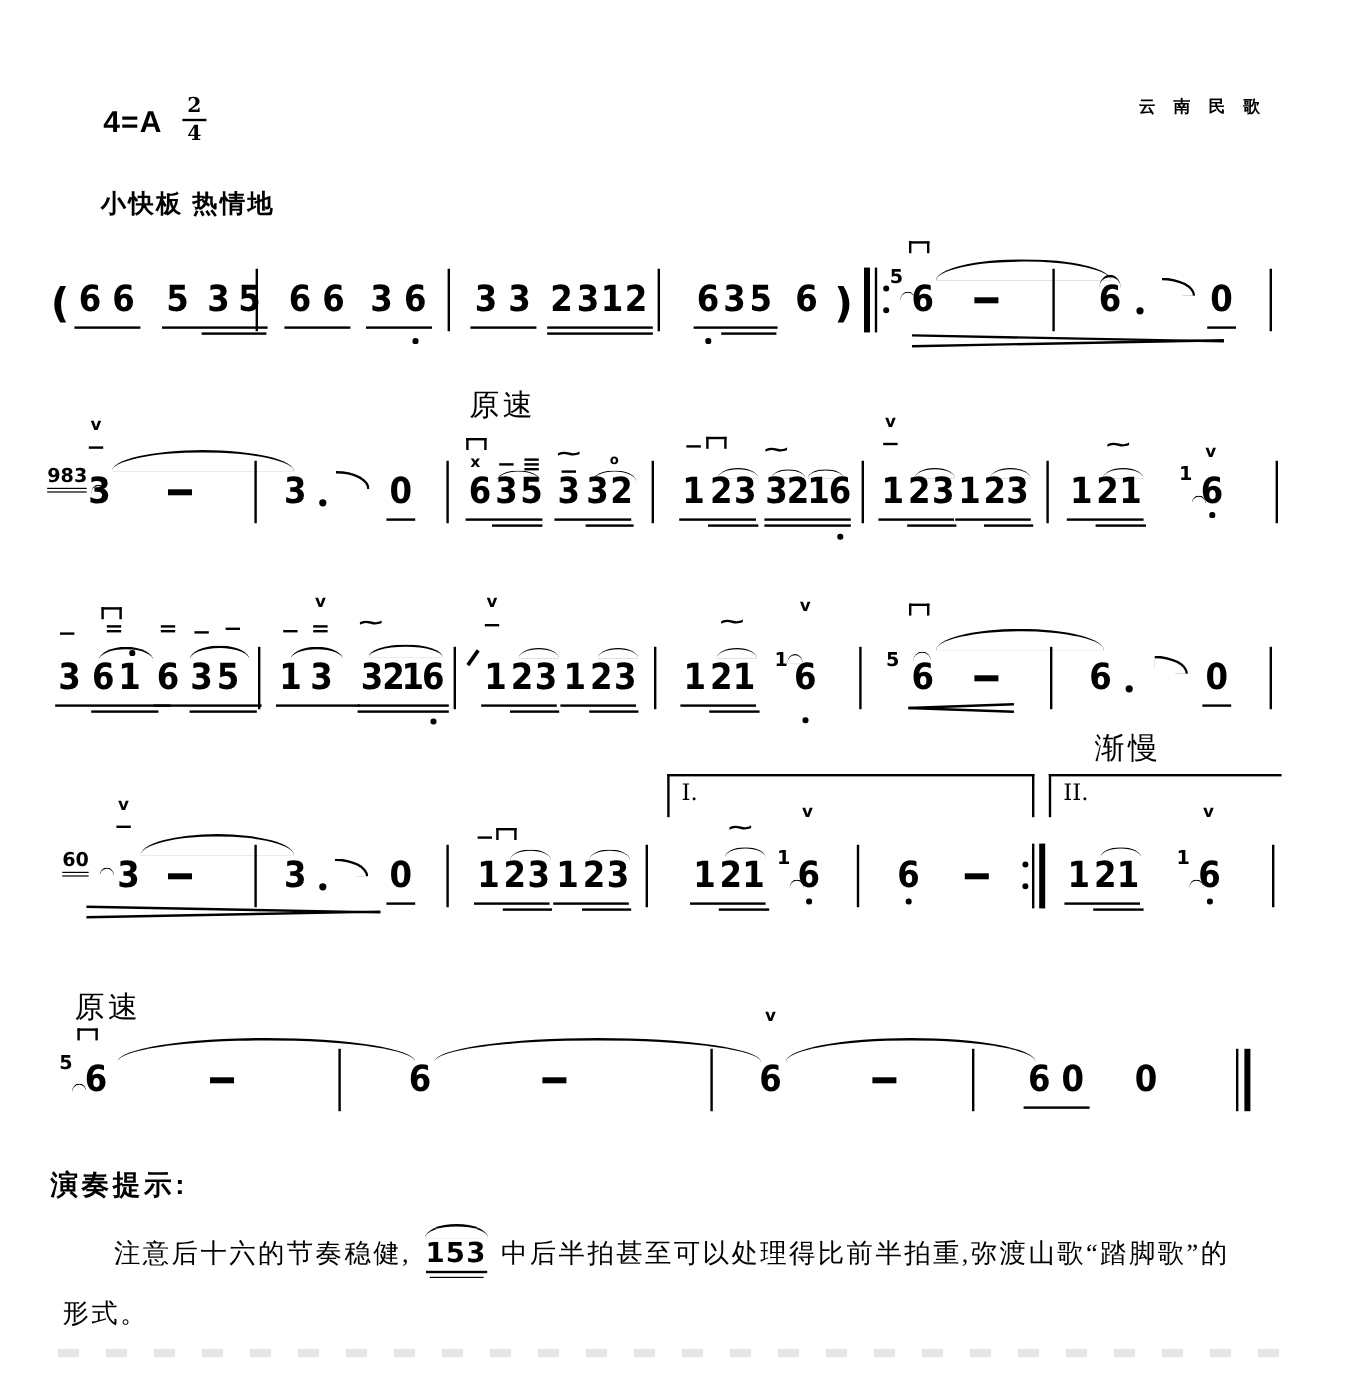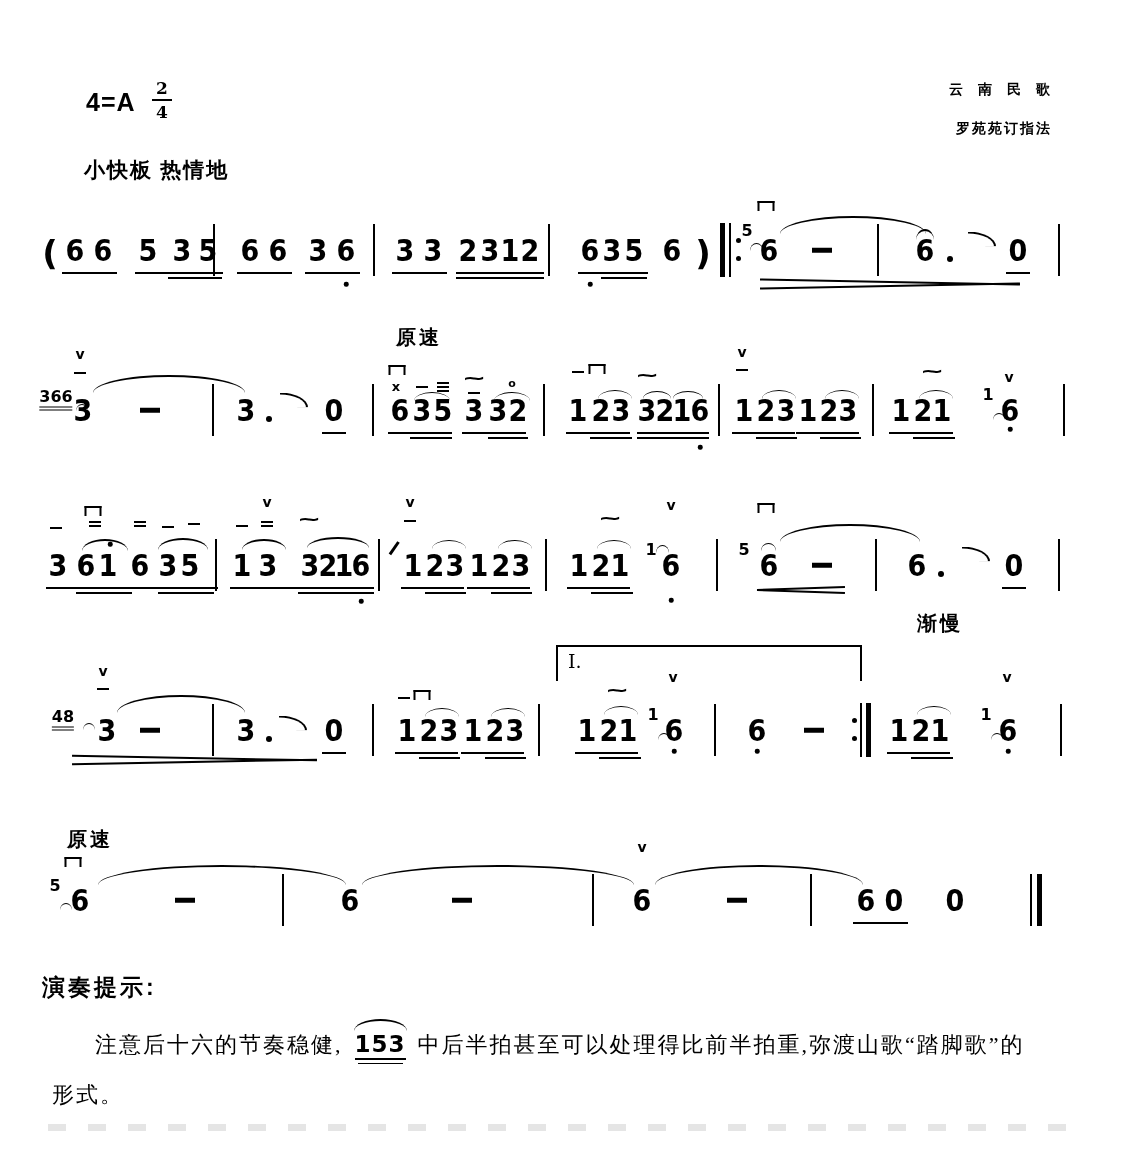--- a/index.html
+++ b/index.html
@@ -21,21 +21,21 @@
   .tempo{position:absolute;left:84px;top:156px;font-size:21px;font-weight:600;letter-spacing:2px;}
   
   .layer{position:absolute;left:0;top:0;width:100%;height:100%;}
   .tok{position:absolute;transform:translate(-50%,-50%);white-space:nowrap;color:#000;}
   .note{font:bold 30px "DejaVu Sans",sans-serif;transform:translate(-50%,-50%) scaleX(.9);}
   .grace{font:bold 16px "DejaVu Sans",sans-serif;padding-bottom:1px;}
   .grace.u2{border-bottom:1.5px solid #000;}
   .grace.u2::after{content:"";position:absolute;left:0;right:0;bottom:-4px;border-top:1.5px solid #000;}
   .ann{font-family:"DejaVu Sans",sans-serif;font-weight:bold;}
   .ann.wide{transform:translate(-50%,-50%) scaleX(1.7);}
-  .cjk{font-family:"Liberation Serif",serif;font-size:20px;font-weight:700;letter-spacing:3px;}
+  .cjk{font-family:"Liberation Serif",serif;font-size:25px;font-weight:400;letter-spacing:3px;}
   .beam{position:absolute;height:2.2px;background:#000;}
   .vbar{position:absolute;width:2.2px;height:52px;background:#000;}
   .vbar.thick{width:5px;}
   .rdot{position:absolute;width:5px;height:5px;border-radius:50%;background:#000;}
   .dashln{position:absolute;width:20px;height:4.5px;background:#000;transform:translate(-50%,-50%);}
   .adot{position:absolute;width:6px;height:6px;border-radius:50%;background:#000;transform:translate(-50%,-50%);}
   .odot{position:absolute;width:4.5px;height:4.5px;border-radius:50%;background:#000;transform:translate(-50%,-50%);}
   .slur{position:absolute;border-top:2.5px solid #000;border-radius:50% 50% 0 0/100% 100% 0 0;}
   .slur.thin{border-top-width:1.8px;}
   .hook{position:absolute;width:26px;height:13px;border-top:2.5px solid #000;border-right:2.5px solid #000;
@@ -64,21 +64,20 @@
 <body>
 
 <div class="page">
   <div class="keysig">4=A</div>
   <div class="timesig">
     <span class="num">2</span>
     <span class="den">4</span>
   </div>
   <div class="credits">
     <span class="credit1">云南民歌</span>
-    <span class="credit3">罗苑苑订指法</span>
   </div>
   <div class="tempo">小快板 热情地</div>
 
   <div class="layer">
       <div class="tok ann" style="left: 50px; top: 253px; font-size: 34px;">(</div>
       <div class="tok note" style="left: 75px; top: 250px;">6</div>
       <div class="tok note" style="left: 103px; top: 250px;">6</div>
       <div class="beam" style="left: 62px; top: 272px; width: 55px;"></div>
       <div class="tok note" style="left: 148px; top: 250px;">5</div>
       <div class="tok note" style="left: 182px; top: 250px;">3</div>
@@ -125,21 +124,21 @@
       <div class="vbar" style="left: 877px; top: 224px;"></div>
       <div class="tok note" style="left: 925px; top: 250px;">6</div>
       <div class="slur" style="left: 916px; top: 229px; width: 18px; height: 9px;"></div>
       <div class="adot" style="left: 950px; top: 259px;"></div>
       <div class="hook" style="left: 982px; top: 239px;"></div>
       <div class="tok note" style="left: 1018px; top: 250px;">0</div>
       <div class="beam" style="left: 1006px; top: 272px; width: 24px;"></div>
       <div class="vbar" style="left: 1058px; top: 224px;"></div>
       <div class="crl" style="left: 760px; top: 281px; width: 260px; transform: rotate(1.1deg);"></div>
       <div class="crl" style="left: 760px; top: 285px; width: 260px; transform: rotate(-1.1deg);"></div>
-      <div class="tok grace u2" style="left: 56px; top: 397px;">366</div>
+      <div class="tok grace u2" style="left: 56px; top: 397px;">983</div>
       <div class="slur thin" style="left: 76px; top: 404px; width: 12px; height: 6px;"></div>
       <div class="tok ann" style="left: 80px; top: 354px; font-size: 14px;">v</div>
       <div class="fingerm" style="left: 80px; top: 372px;">
         <i style="top: 0px;"></i>
       </div>
       <div class="tok note" style="left: 83px; top: 410px;">3</div>
       <div class="slur" style="left: 93px; top: 375px; width: 152px; height: 16px;"></div>
       <div class="dashln" style="left: 150px; top: 410px;"></div>
       <div class="vbar" style="left: 212px; top: 384px;"></div>
       <div class="tok note" style="left: 246px; top: 410px;">3</div>
@@ -321,21 +320,21 @@
       <div class="dashln" style="left: 822px; top: 565px;"></div>
       <div class="vbar" style="left: 875px; top: 539px;"></div>
       <div class="tok note" style="left: 917px; top: 565px;">6</div>
       <div class="adot" style="left: 941px; top: 574px;"></div>
       <div class="hook" style="left: 976px; top: 554px;"></div>
       <div class="tok note" style="left: 1014px; top: 565px;">0</div>
       <div class="beam" style="left: 1002px; top: 587px; width: 24px;"></div>
       <div class="vbar" style="left: 1058px; top: 539px;"></div>
       <div class="crl" style="left: 757px; top: 589px; width: 88px; transform: rotate(2deg); transform-origin: left center;"></div>
       <div class="crl" style="left: 757px; top: 589px; width: 88px; transform: rotate(-2deg); transform-origin: left center;"></div>
-      <div class="tok grace u2" style="left: 63px; top: 717px;">48</div>
+      <div class="tok grace u2" style="left: 63px; top: 717px;">60</div>
       <div class="slur thin" style="left: 83px; top: 723px; width: 12px; height: 6px;"></div>
       <div class="tok ann" style="left: 103px; top: 671px; font-size: 14px;">v</div>
       <div class="fingerm" style="left: 103px; top: 688px;">
         <i style="top: 0px;"></i>
       </div>
       <div class="tok note" style="left: 107px; top: 730px;">3</div>
       <div class="slur" style="left: 117px; top: 695px; width: 128px; height: 16px;"></div>
       <div class="dashln" style="left: 150px; top: 730px;"></div>
       <div class="vbar" style="left: 212px; top: 704px;"></div>
       <div class="tok note" style="left: 246px; top: 730px;">3</div>
@@ -375,20 +374,21 @@
       <div class="tok note" style="left: 674px; top: 730px;">6</div>
       <div class="odot" style="left: 674px; top: 751px;"></div>
       <div class="vbar" style="left: 714px; top: 704px;"></div>
       <div class="tok note" style="left: 757px; top: 730px;">6</div>
       <div class="odot" style="left: 757px; top: 751px;"></div>
       <div class="dashln" style="left: 814px; top: 730px;"></div>
       <div class="rdot" style="left: 852px; top: 718px;"></div>
       <div class="rdot" style="left: 852px; top: 736px;"></div>
       <div class="vbar" style="left: 860px; top: 703px; height: 54px;"></div>
       <div class="vbar thick" style="left: 866px; top: 703px; height: 54px;"></div>
+      <div class="volta" style="left: 874px; top: 645px; width: 192px;"><span>II.</span></div>
       <div class="tok cjk" style="left: 940px; top: 623px;">渐慢</div>
       <div class="tok note" style="left: 899px; top: 730px;">1</div>
       <div class="tok note" style="left: 921px; top: 730px;">2</div>
       <div class="tok note" style="left: 940px; top: 730px;">1</div>
       <div class="slur thin" style="left: 917px; top: 706px; width: 34px; height: 8px;"></div>
       <div class="beam" style="left: 887px; top: 752px; width: 63px;"></div>
       <div class="beam" style="left: 911px; top: 757px; width: 42px;"></div>
       <div class="tok grace" style="left: 986px; top: 715px;">1</div>
       <div class="slur thin" style="left: 991px; top: 733px; width: 12px; height: 6px;"></div>
       <div class="tok ann" style="left: 1007px; top: 677px; font-size: 14px;">v</div>

